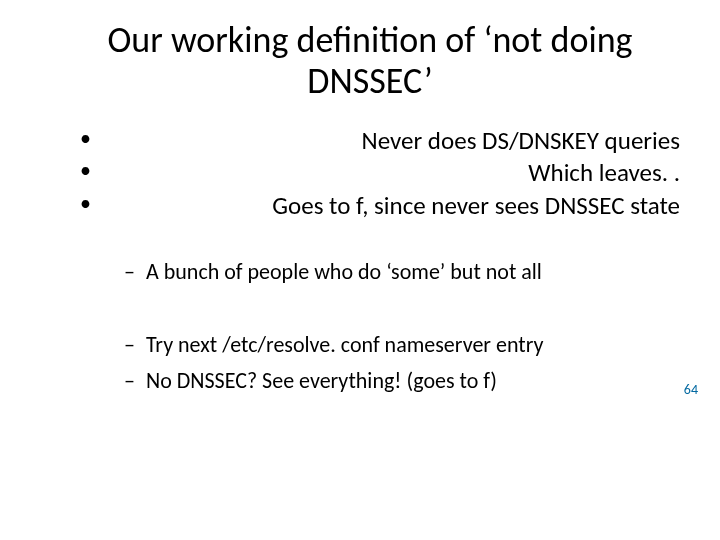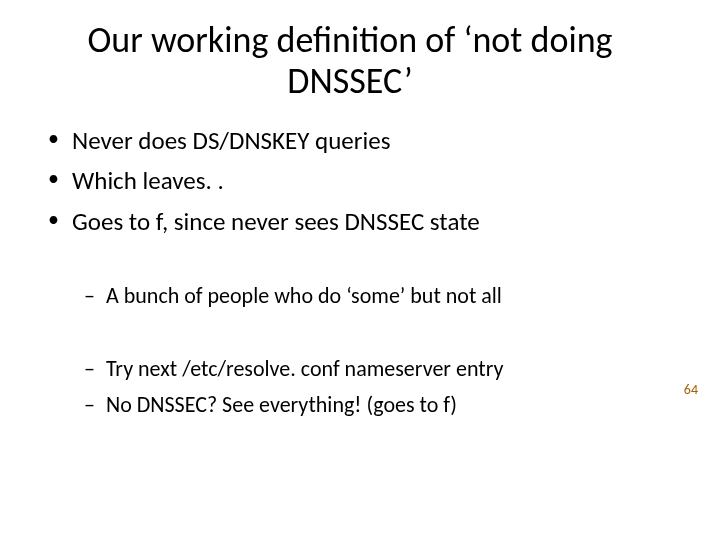--- a/index.html
+++ b/index.html
@@ -9,40 +9,41 @@
     height: 540px;
     background: #ffffff;
     font-family: Calibri, "Segoe UI", Arial, sans-serif;
     color: #000;
   }
   .slide {
     width: 720px;
     height: 412px;
     position: relative;
     box-sizing: border-box;
-    padding: 20px 40px 0 20px;
+    padding: 20px 40px 0 60px;
   }
   .title {
     font-size: 36px;
     font-weight: 400;
     text-align: center;
     line-height: 1.15;
     margin: 0 30px 22px 30px;
   }
   ul.top {
     list-style: none;
     padding: 0;
     margin: 0 0 0 20px;
     font-size: 25px;
   }
   ul.top > li {
     position: relative;
     padding-left: 24px;
     line-height: 1.3;
-    margin: 8px;
+    margin: 0;
+    text-align: right;
   }
   ul.top > li::before {
     content: "•";
     position: absolute;
     left: 0;
     top: 0;
     font-size: 22px;
     line-height: 1.3;
   }
   ul.sub {
@@ -64,21 +65,21 @@
     top: 0;
   }
   .gap-lg { height: 28px; }
   .gap-md { height: 26px; }
   .gap-sm { height: 2px; }
   .pagenum {
     position: absolute;
     right: 22px;
     bottom: 14px;
     font-size: 14px;
-    color: #a16207;
+    color: #0369a1;
   }
 </style>
 </head>
 <body>
 
 <div class="slide">
 
   <h1 class="title">Our working definition of ‘not doing DNSSEC’</h1>
 
   <ul class="top">

